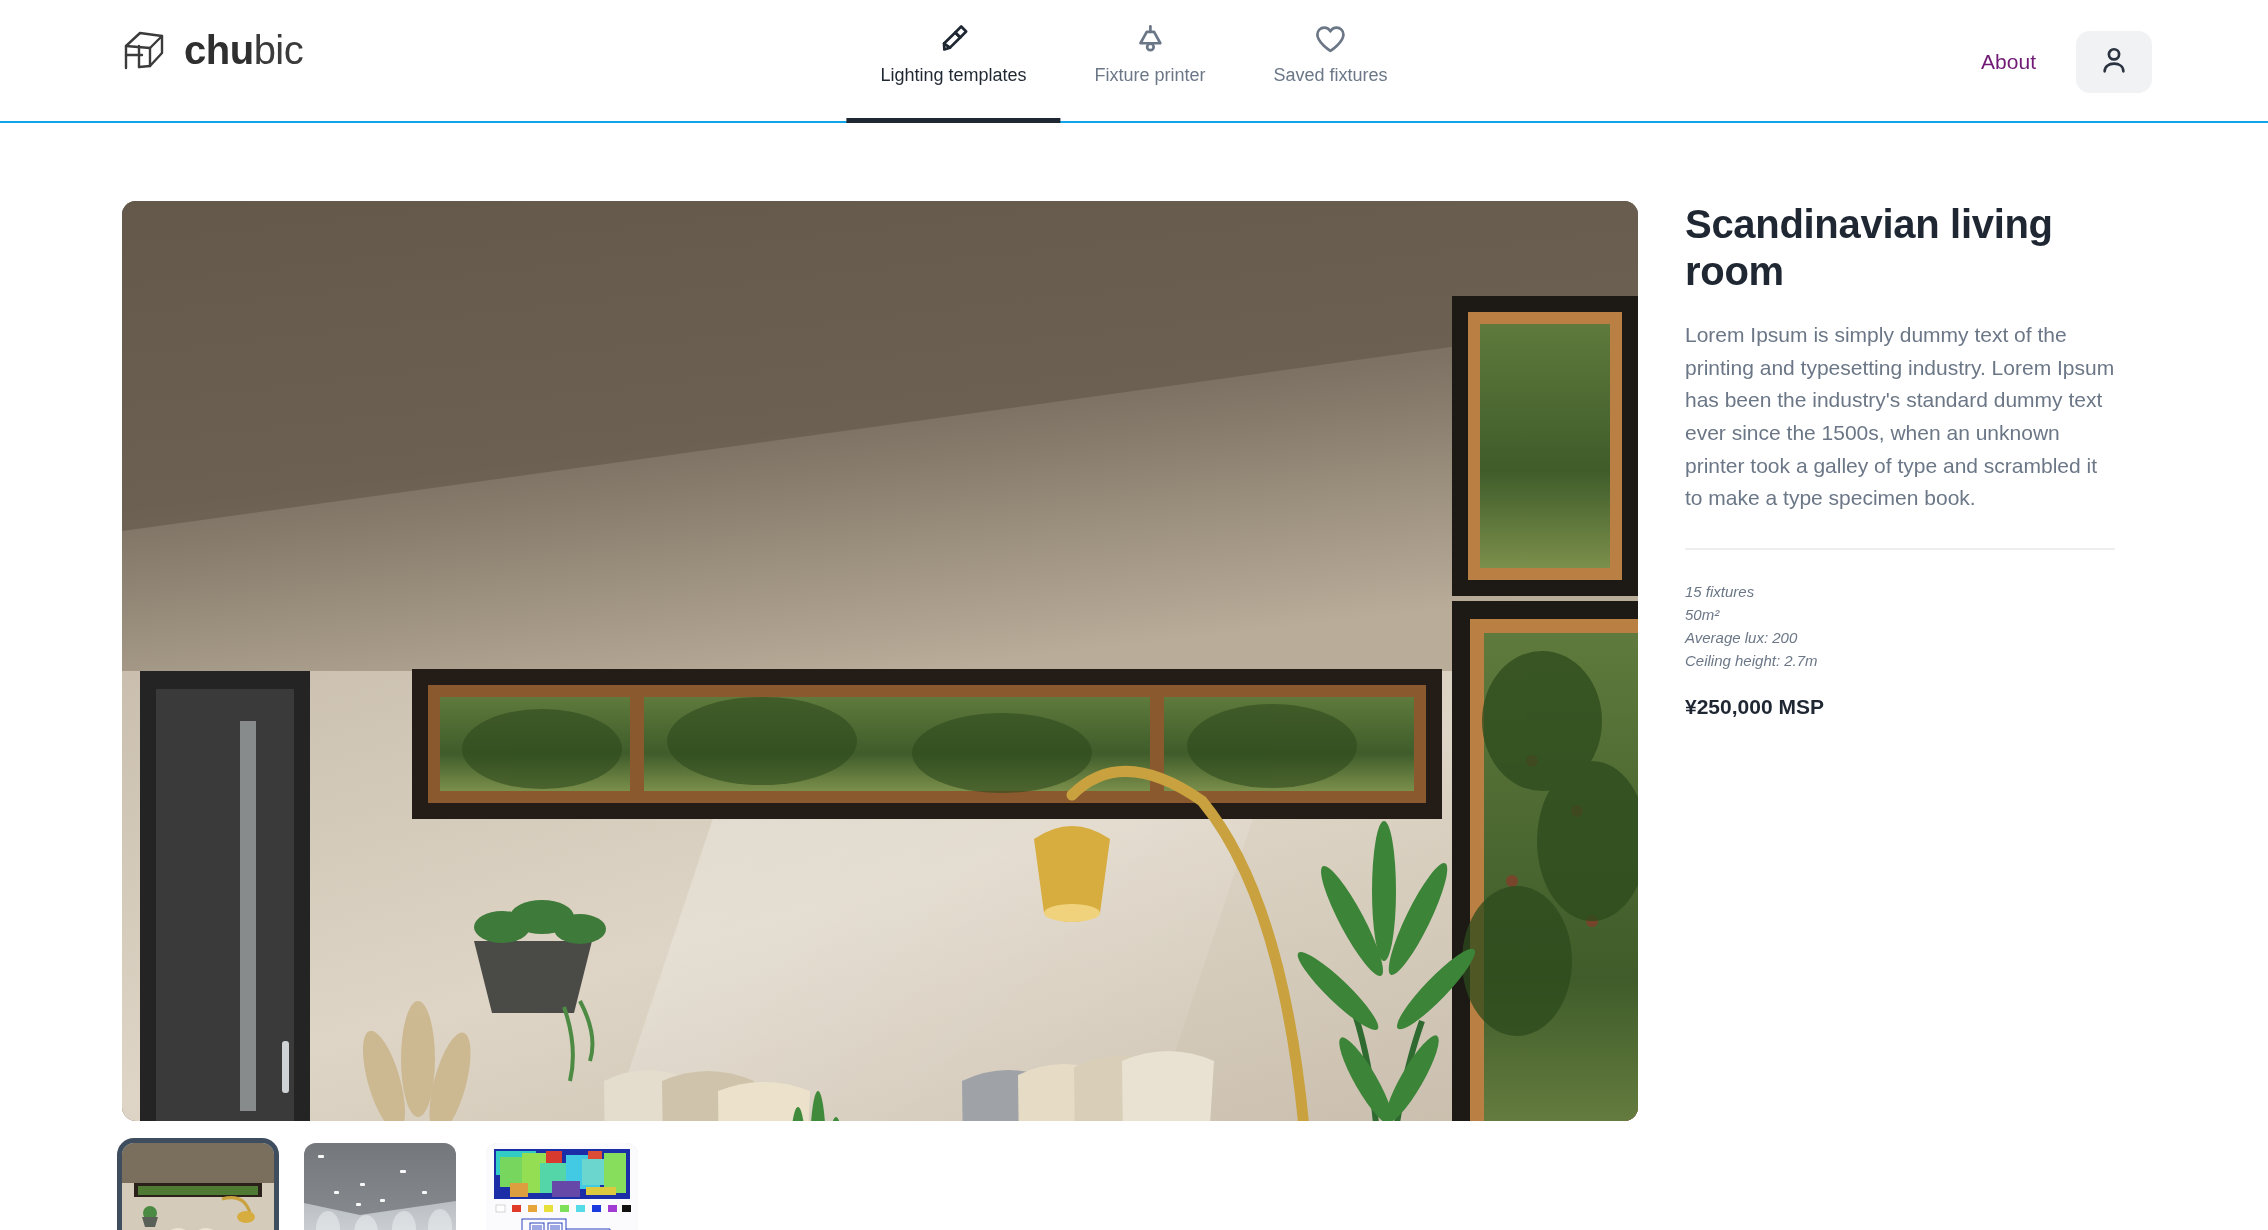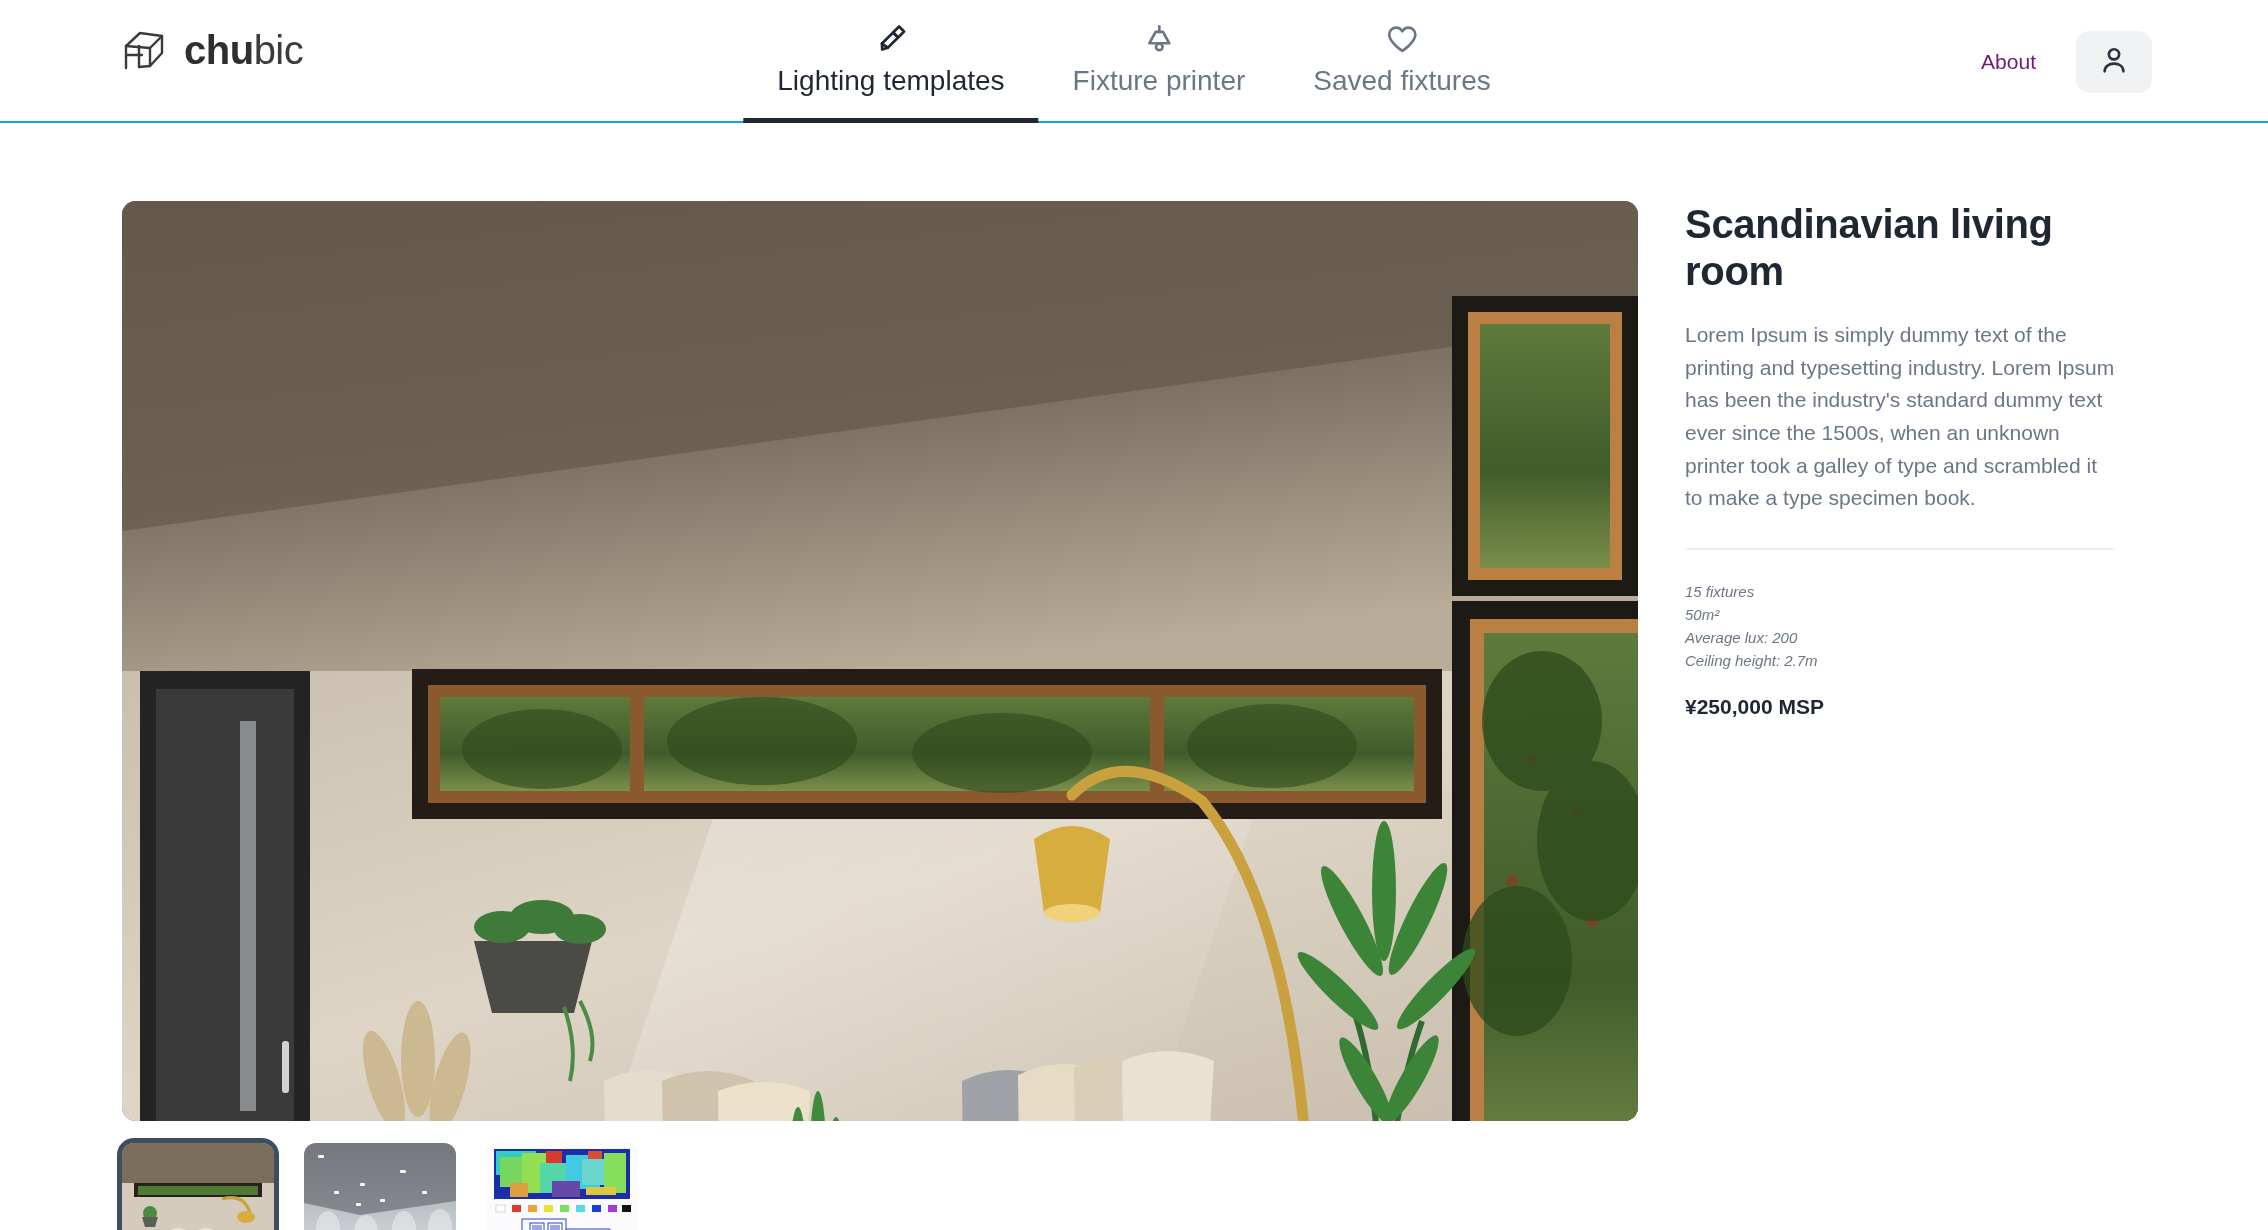--- a/index.html
+++ b/index.html
@@ -46,21 +46,21 @@
     height: 123px;
     padding: 22px 34px 0 34px;
     display: flex;
     flex-direction: column;
     align-items: center;
     gap: 9px;
     cursor: pointer;
   }
   .tab .tab-icon { height: 34px; display: flex; align-items: center; justify-content: center; }
   .tab .tab-label {
-    font-size: 28px;
+    font-size: 18px;
     color: #6b7787;
     white-space: nowrap;
   }
   .tab.active .tab-label { color: #1f2733; }
   .tab.active .tab-underline {
     position: absolute;
     left: 0; right: 0; bottom: 0;
     height: 5px;
     background: #1f2733;
   }

